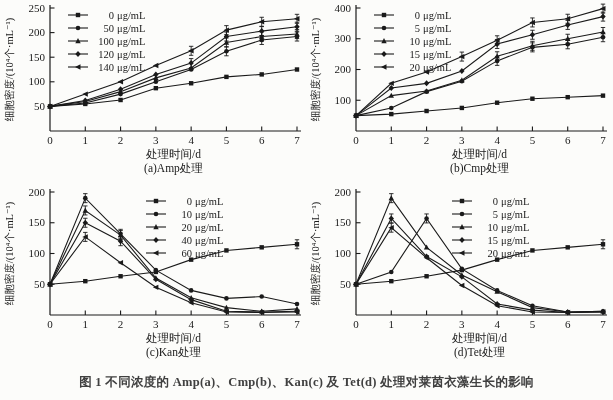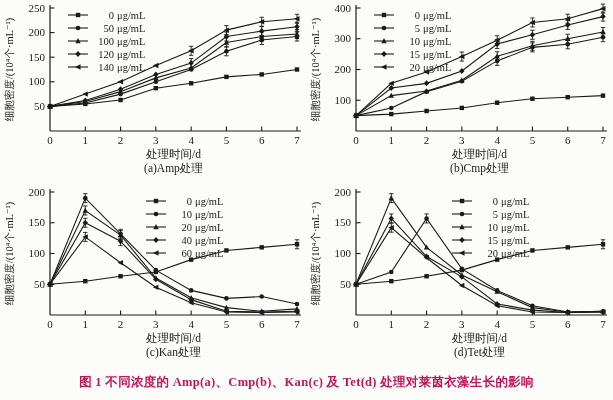--- a/index.html
+++ b/index.html
@@ -14,21 +14,21 @@
     grid-template-columns:306px 307px;
     grid-template-rows:184px 184px;
   }
   .chart-panel{position:relative;}
   .chart-panel svg{display:block;}
   .caption{
     margin-top:6px;
     text-align:center;
     font-weight:bold;
     font-size:12.5px;
-    color:#be185d;
+    color:#404040;
     letter-spacing:.3px;
   }
 </style>
 </head>
 <body>
 
 <div class="figure">
   <div class="charts-grid">
     <div class="chart-panel">
         <svg width="306" height="184" viewBox="0 0 306 184">

